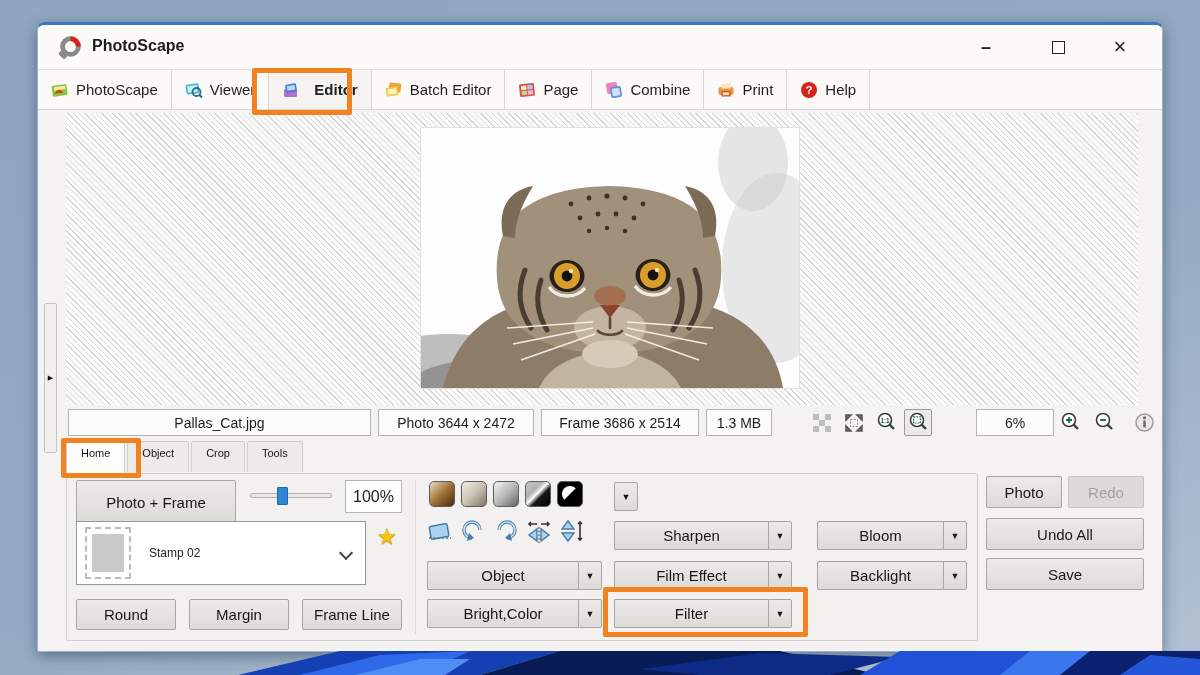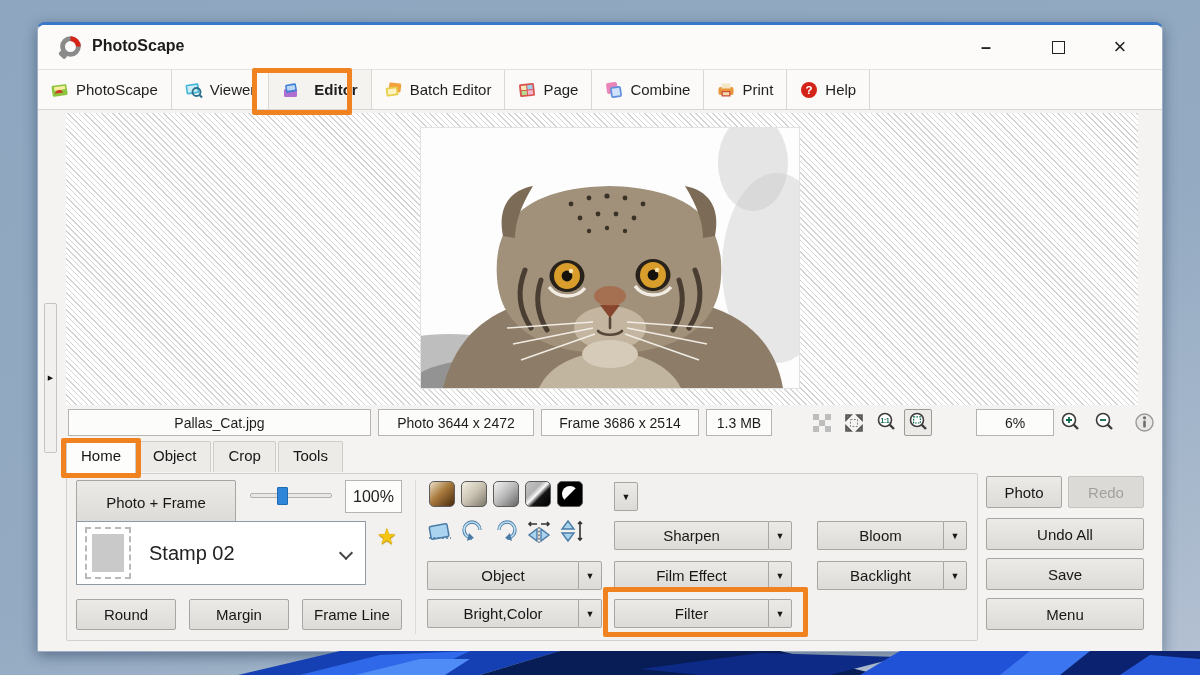--- a/index.html
+++ b/index.html
@@ -58,21 +58,21 @@
   .sb-file { left:30px;  width:303px; }
   .sb-photo{ left:340px; width:156px; }
   .sb-frame{ left:503px; width:158px; }
   .sb-size { left:668px; width:66px;  }
   .sb-zoom { left:938px; width:78px;  }
   .sicon { position:absolute; top:3px; width:28px; height:27px; display:flex;
     align-items:center; justify-content:center; background:transparent; }
   .sicon.pressed { background:#eceae7; border:1px solid #9c9a96; border-radius:2px; }
 
   
-  .ptabs { position:absolute; left:28px; top:416px; height:44px; display:flex; font-size:15px; }
+  .ptabs { position:absolute; left:28px; top:416px; height:44px; display:flex; font-size:11px; }
   .ptab { padding:5px 14px 0; height:31px; border:1px solid #cfcdc9; border-bottom:none;
     background:#ecebe8; margin-right:2px; color:#151515; border-radius:2px 2px 0 0; }
   .ptab.active { background:#fdfdfc; font-weight:normal; position:relative; z-index:3; height:33px; }
 
   
   .panel { position:absolute; left:28px; top:448px; width:912px; height:168px;
     background:#f2f1ef; border:1px solid #d2d0cc; border-radius:2px; }
   .vdiv { position:absolute; left:348px; top:6px; width:1px; height:154px; background:#dddbd7; }
 
   .btn { background:linear-gradient(#eceae7,#dddbd7); border:1px solid #a8a6a2;
@@ -86,21 +86,21 @@
     background:#e8e7e4; border:1px solid #b5b3af; border-radius:2px; }
   .slider .thumb { position:absolute; left:26px; top:-7px; width:11px; height:18px;
     background:#2f86d8; border:1px solid #1f6cb4; border-radius:1px; }
   .pct { position:absolute; left:278px; top:6px; width:57px; height:33px; background:#fdfdfc;
     border:1px solid #b6b4b0; display:flex; align-items:center; justify-content:center; font-size:16px; }
   .combo { position:absolute; left:9px; top:47px; width:290px; height:64px; background:#fff;
     border:1px solid #8f9aa4; display:flex; align-items:center; }
   .stamp { width:46px; height:52px; margin-left:8px; background:#fff;
     border:2px dashed #b9b9b9; display:flex; align-items:center; justify-content:center; }
   .stamp .inner { width:32px; height:38px; background:#c9c9c9; }
-  .combo .val { margin-left:18px; font-size:20px; }
+  .combo .val { margin-left:18px; font-size:12px; }
   .chev { position:absolute; right:14px; top:26px; width:10px; height:10px;
     border-right:2px solid #444; border-bottom:2px solid #444; transform:rotate(45deg); }
   .star { position:absolute; left:310px; top:50px; font-size:22px; color:#f6c413;
     text-shadow:0 0 1px #b98a00,0 1px 1px #b98a00; }
   .row3 .btn { position:absolute; top:125px; width:100px; height:31px; }
 
   
   .swatches { position:absolute; left:362px; top:7px; display:flex; gap:6px; }
   .sw { width:26px; height:26px; border-radius:5px; border:1px solid #5c5c5c; }
   .toolicons { position:absolute; left:360px; top:44px; display:flex; gap:7px; align-items:center; }
@@ -447,21 +447,20 @@
     <div class="drop" style="left:750px; top:87px; width:150px">
       <div class="btn main">Backlight</div>
       <div class="btn arrow">▼</div>
     </div>
   </div>
 
   <div class="btn rbtn" style="left:948px; top:451px; width:76px">Photo</div>
   <div class="btn rbtn disabled" style="left:1030px; top:451px; width:76px">Redo</div>
   <div class="btn rbtn" style="left:948px; top:493px; width:158px">Undo All</div>
   <div class="btn rbtn" style="left:948px; top:533px; width:158px">Save</div>
-  <div class="btn rbtn" style="left:948px; top:573px; width:158px">Menu</div>
 
   <div class="hl hl-editor"></div>
   <div class="hl hl-home"></div>
   <div class="hl hl-filter"></div>
 </div>
 
 <svg class="wallpaper" viewBox="0 0 1200 24" preserveAspectRatio="none">
   <polygon points="238,24 340,0 560,0 480,24" fill="#1440b4"></polygon>
   <polygon points="300,24 380,4 470,0 420,24" fill="#2f68e8"></polygon>
   <polygon points="355,24 420,8 470,8 445,24" fill="#4f8cf5"></polygon>

